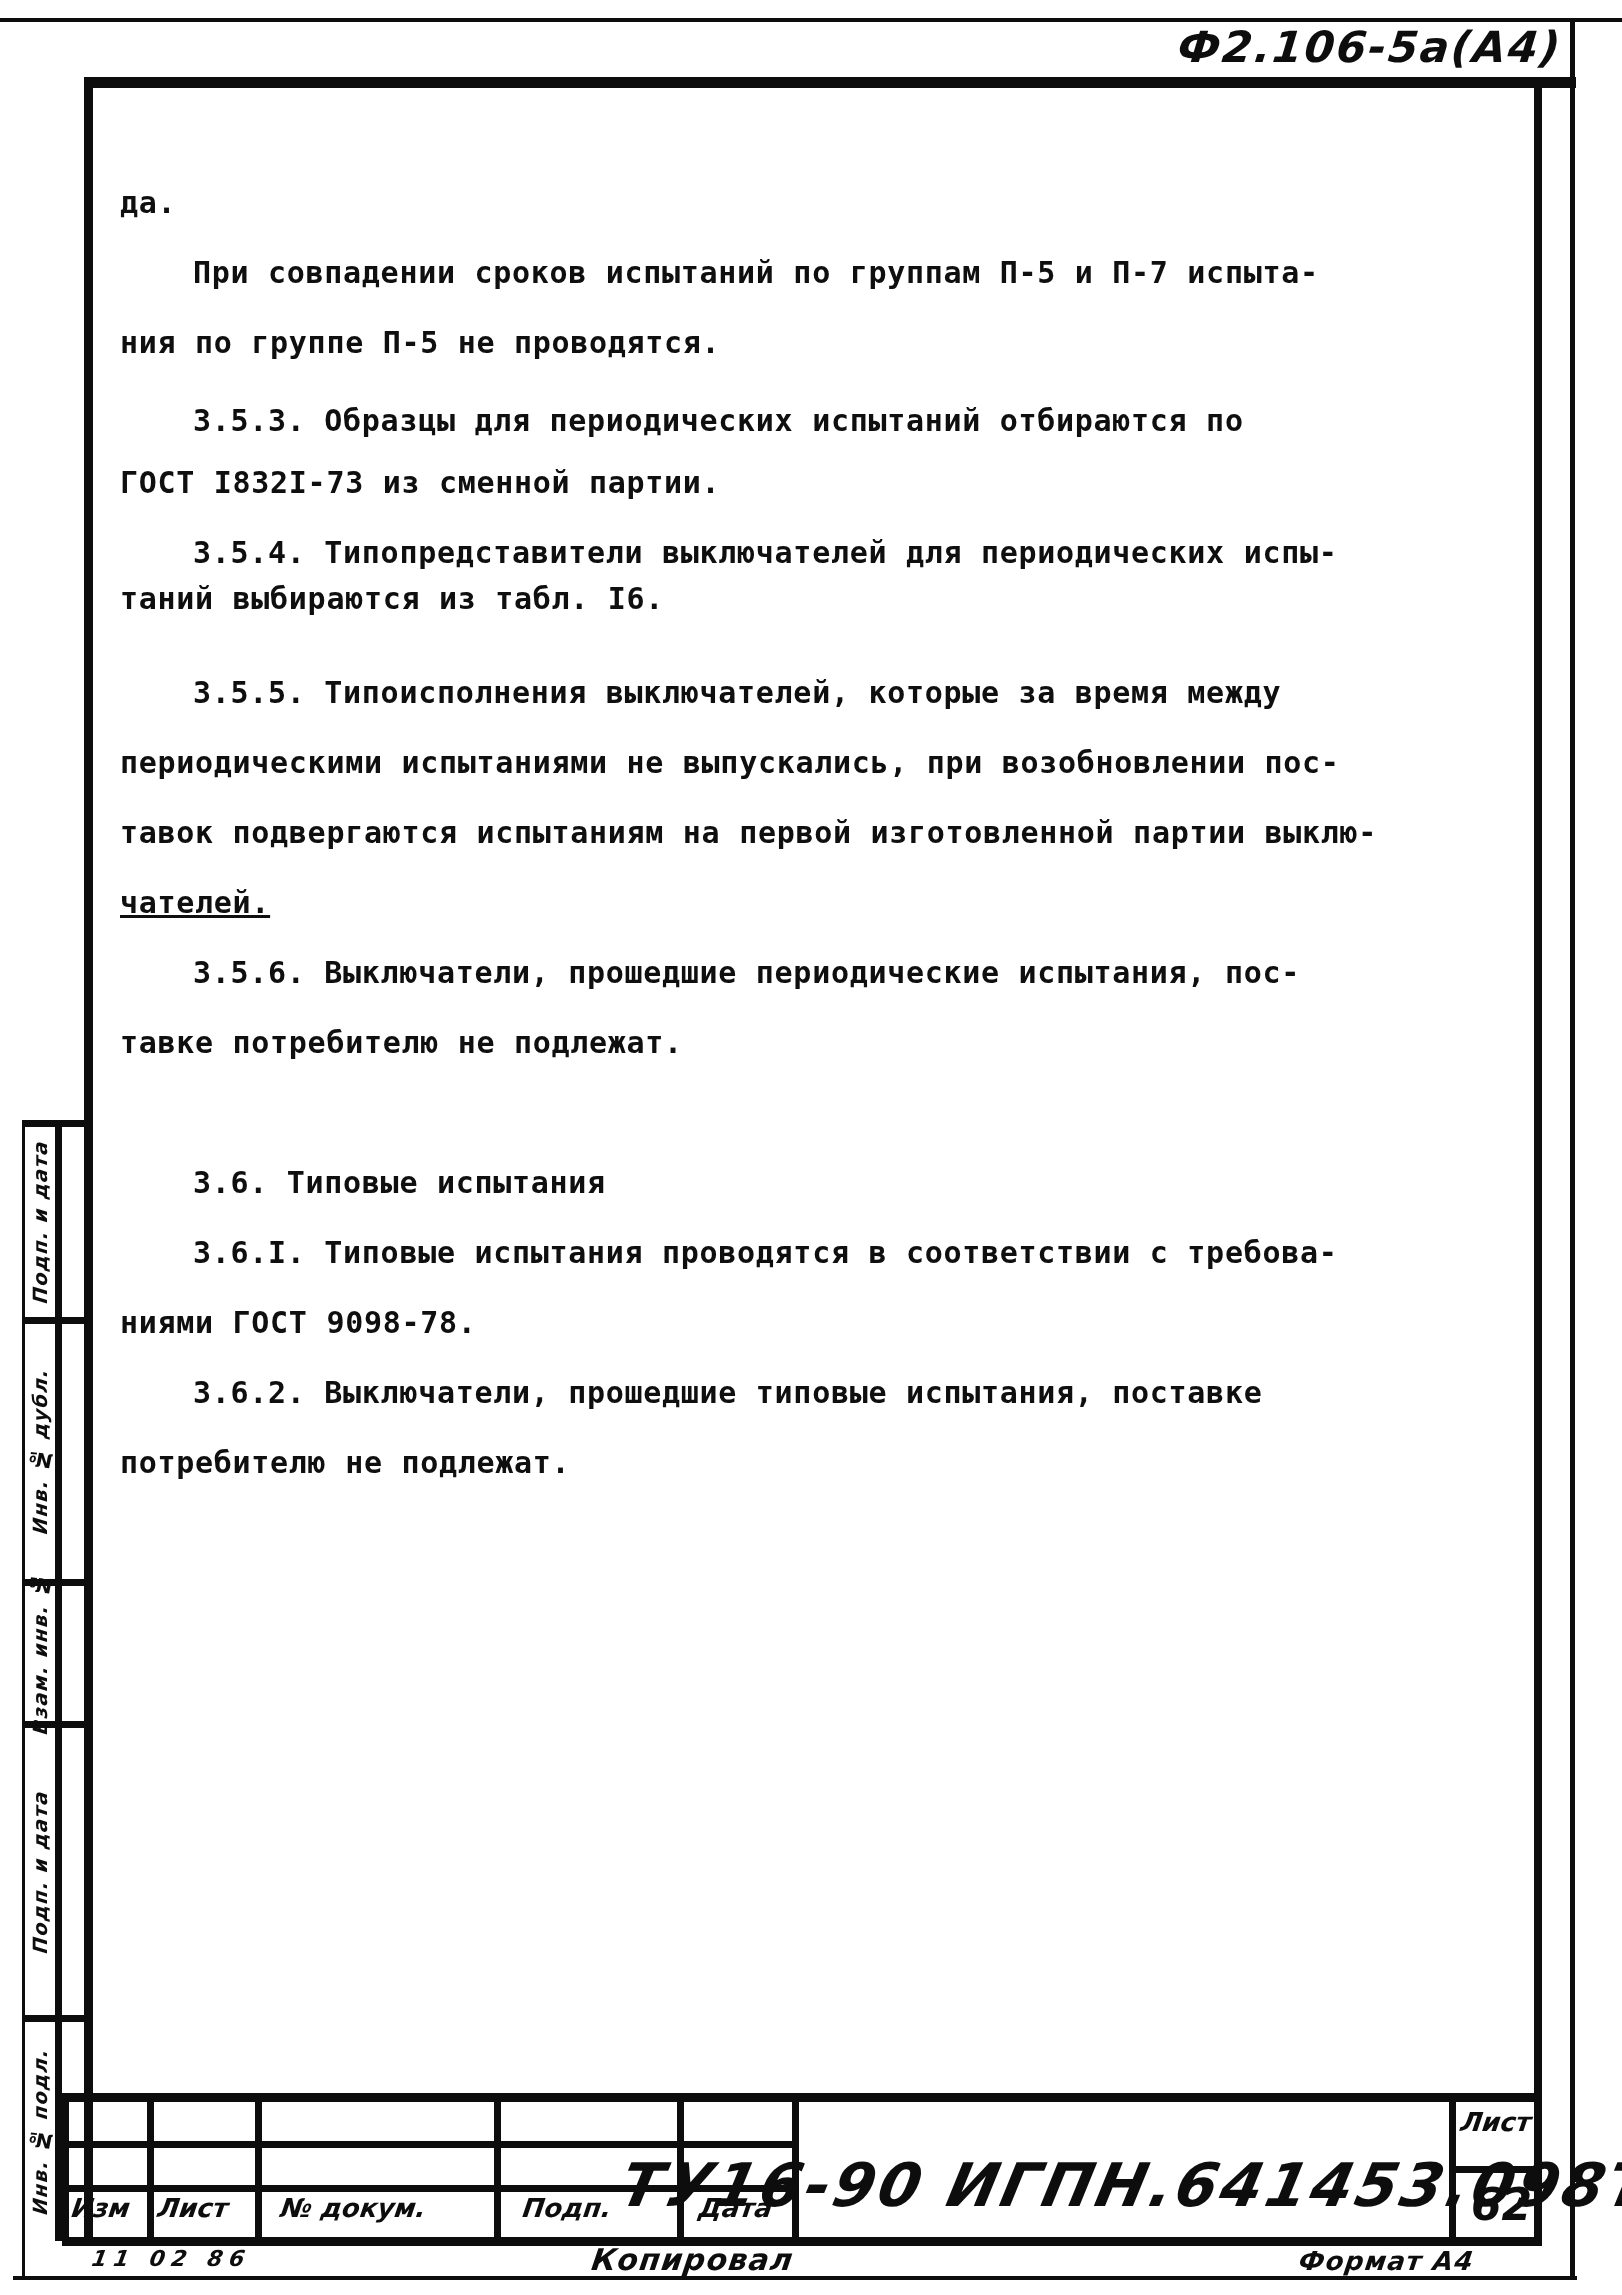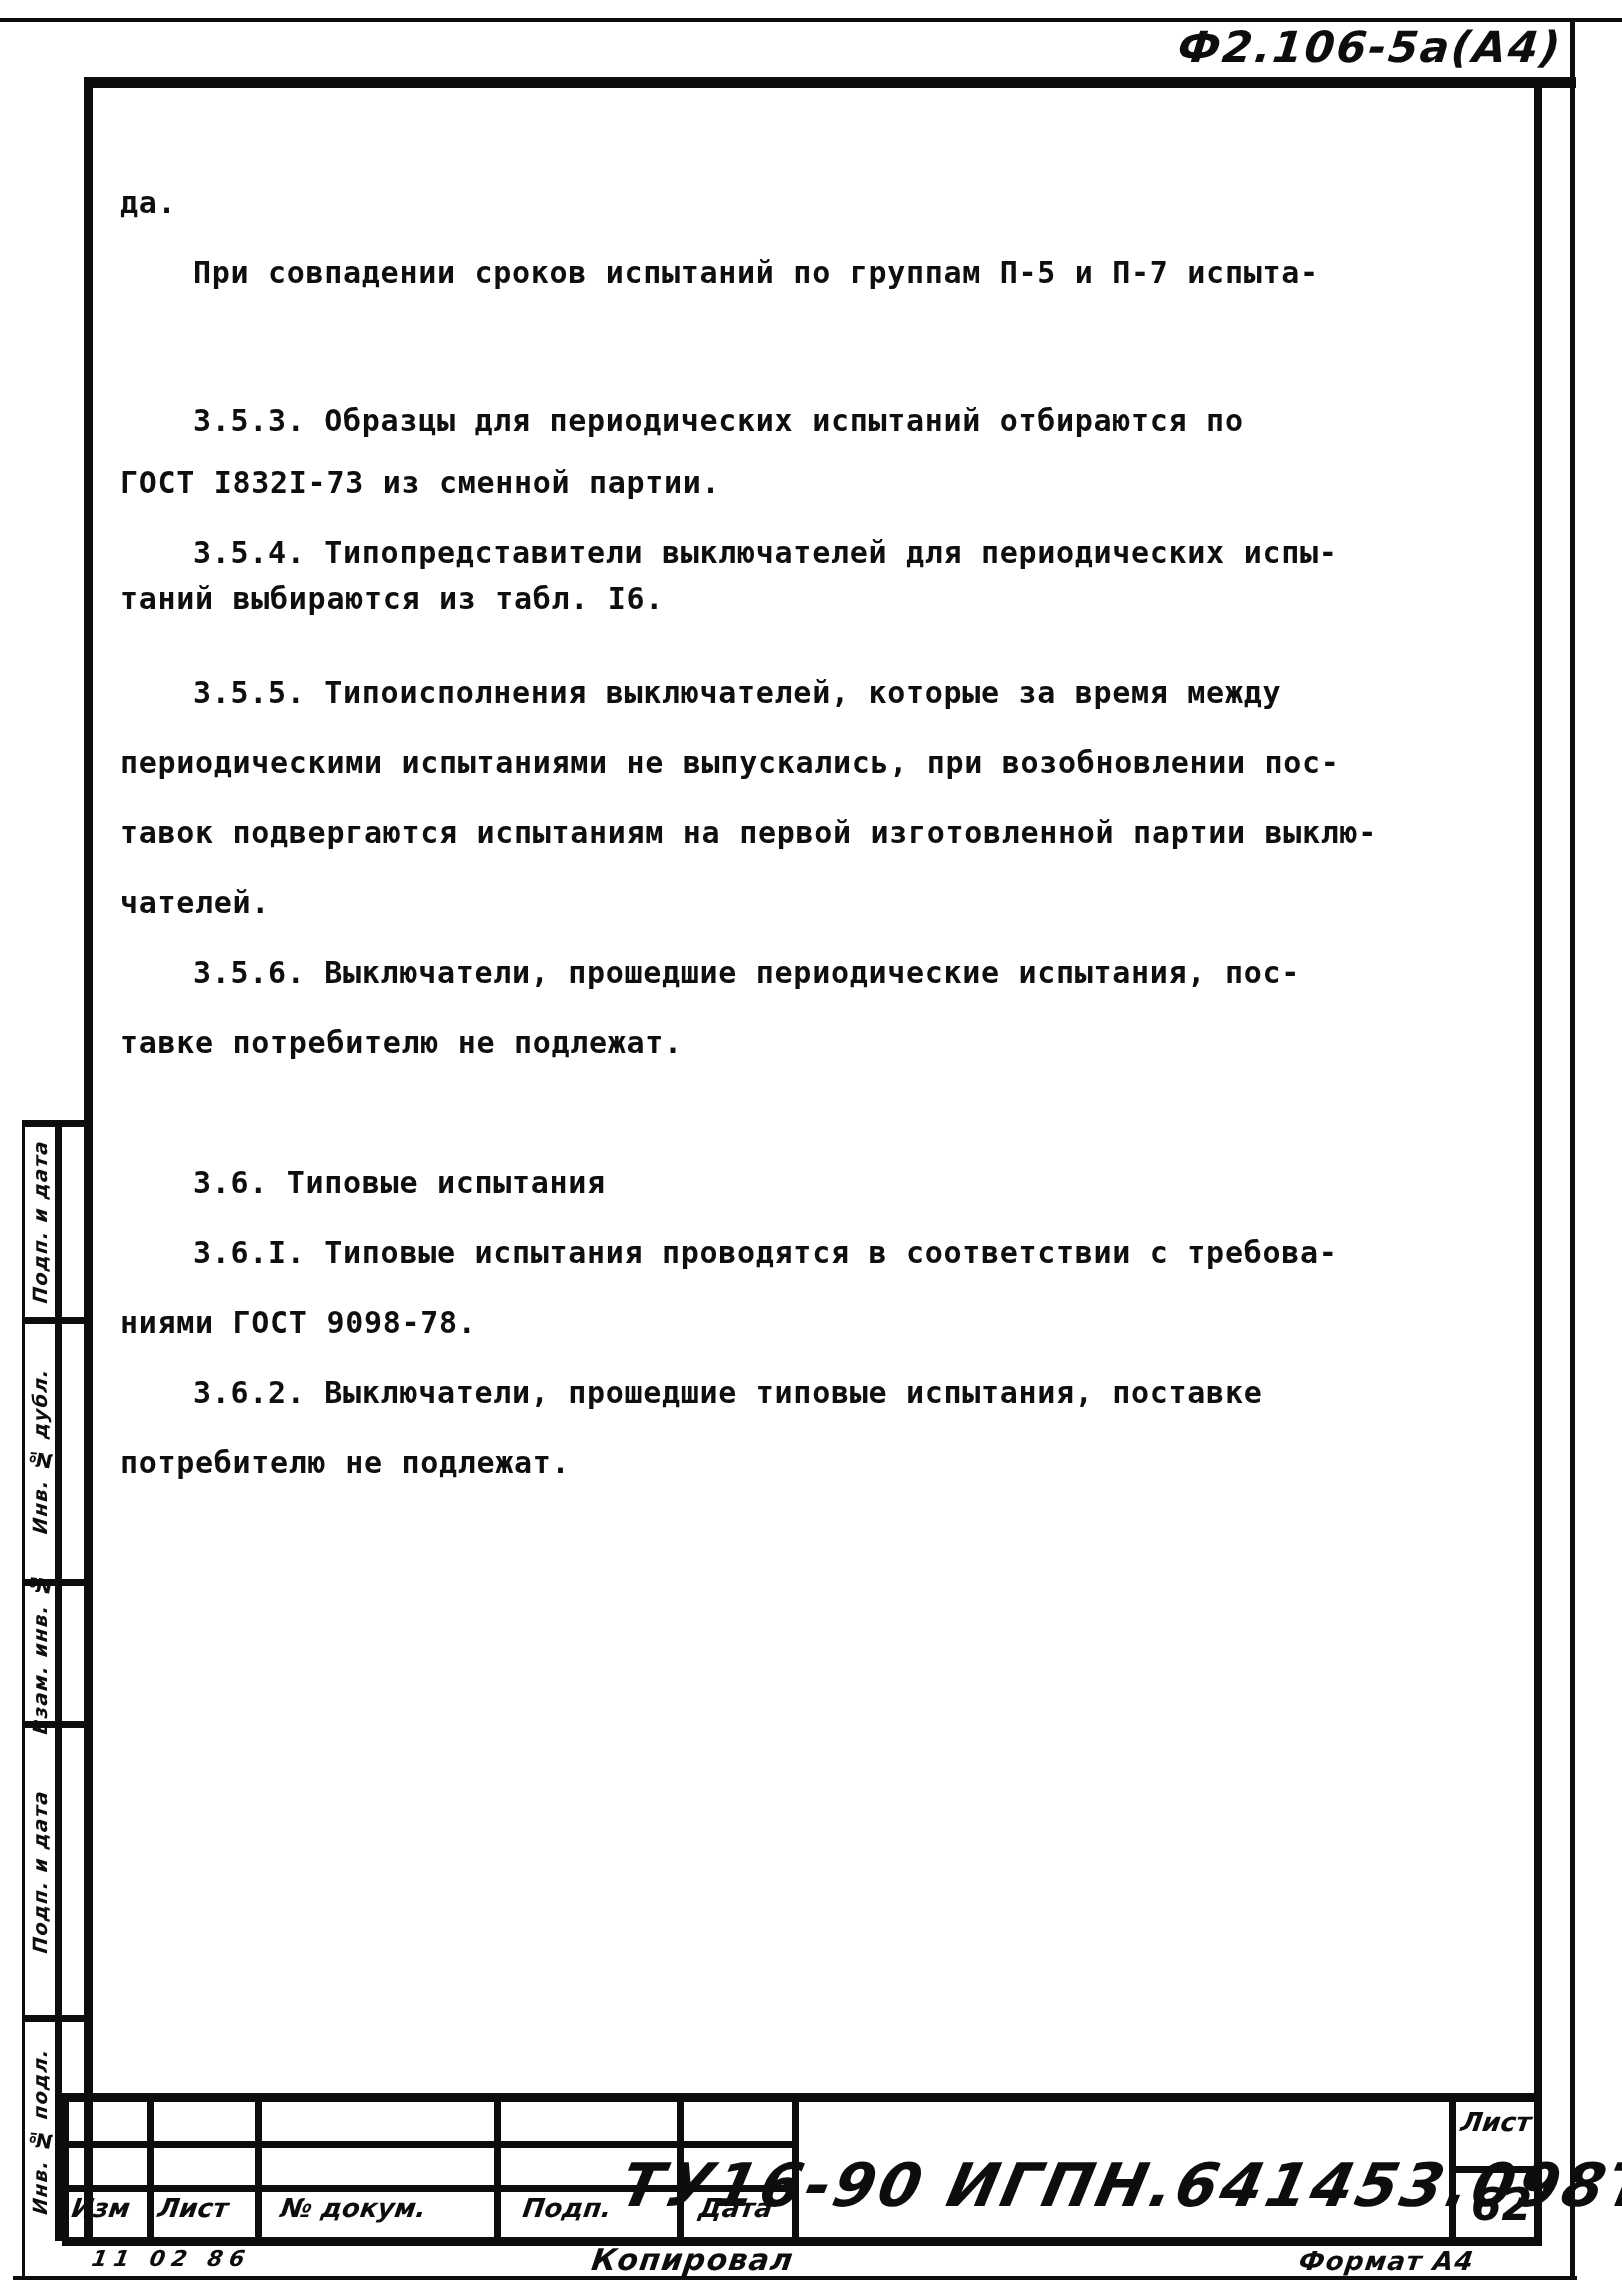--- a/index.html
+++ b/index.html
@@ -79,28 +79,29 @@
 
   <div class="hw form-label">Ф2.106-5а(А4)</div>
 
   <div class="hline" style="left:84px;top:77px;width:1492px;height:10.5px;"></div>
   <div class="vline" style="left:84px;top:77px;width:9.2px;height:2164px;"></div>
   <div class="vline" style="left:1534px;top:77px;width:7.9px;height:2164px;"></div>
   <div class="vline" style="left:1570px;top:18.3px;width:4.6px;height:2259px;"></div>
 
   <div class="tl" style="top:185px;">да.</div>
   <div class="tl ind" style="top:255px;">При совпадении сроков испытаний по группам П-5 и П-7 испыта-</div>
+  <div class="tl" style="top:325px;">ния по группе П-5 не проводятся.</div>
   <div class="tl ind" style="top:395px;margin-top:8px;">3.5.3. Образцы для периодических испытаний отбираются по</div>
   <div class="tl" style="top:465px;">ГОСТ I832I-73 из сменной партии.</div>
   <div class="tl ind" style="top:535px;">3.5.4. Типопредставители выключателей для периодических испы-</div>
   <div class="tl" style="top:581px;">таний выбираются из табл. I6.</div>
   <div class="tl ind" style="top:675px;">3.5.5. Типоисполнения выключателей, которые за время между</div>
   <div class="tl" style="top:745px;">периодическими испытаниями не выпускались, при возобновлении пос-</div>
   <div class="tl" style="top:815px;">тавок подвергаются испытаниям на первой изготовленной партии выклю-</div>
-  <div class="tl" style="top:885px;">чателей.</div>
+  <div class="tl" style="top:885px;text-decoration:underline;">чателей.</div>
   <div class="tl ind" style="top:955px;">3.5.6. Выключатели, прошедшие периодические испытания, пос-</div>
   <div class="tl" style="top:1025px;">тавке потребителю не подлежат.</div>
   <div class="tl ind" style="top:1165px;">3.6. Типовые испытания</div>
   <div class="tl ind" style="top:1235px;">3.6.I. Типовые испытания проводятся в соответствии с требова-</div>
   <div class="tl" style="top:1305px;">ниями ГОСТ 9098-78.</div>
   <div class="tl ind" style="top:1375px;">3.6.2. Выключатели, прошедшие типовые испытания, поставке</div>
   <div class="tl" style="top:1445px;">потребителю не подлежат.</div>
 
   <div class="vline" style="left:22px;top:1120px;width:3.3px;height:1157px;"></div>
   <div class="vline" style="left:55px;top:1120px;width:6.5px;height:1121px;"></div>

